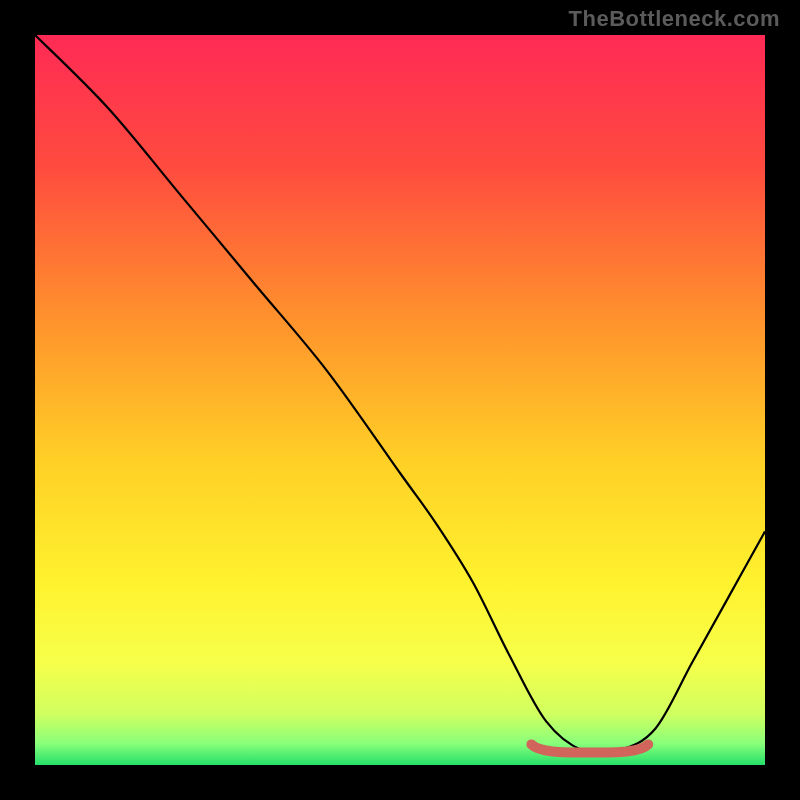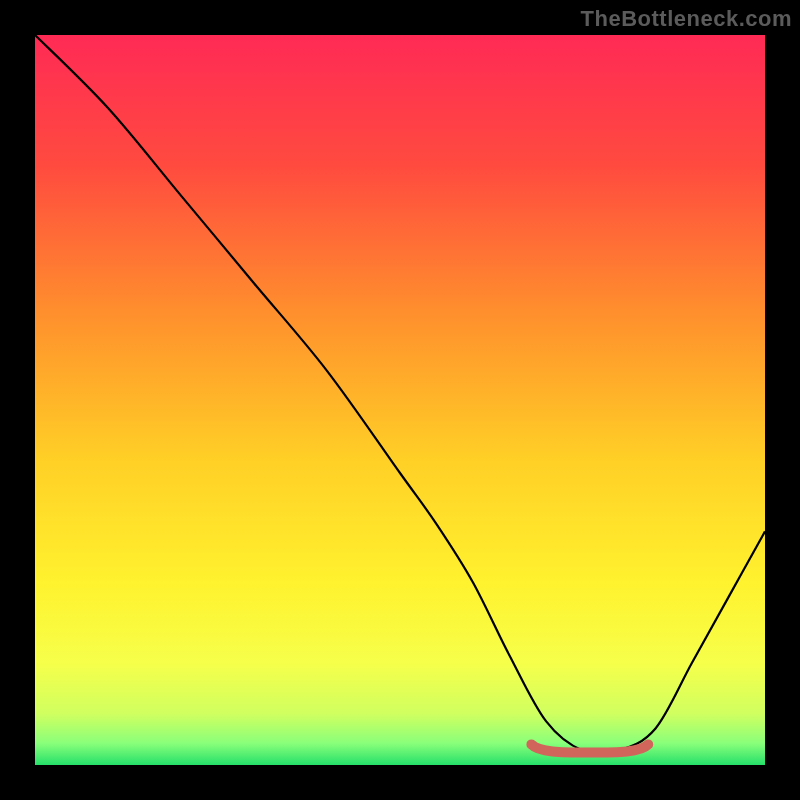--- a/index.html
+++ b/index.html
@@ -13,21 +13,21 @@
   }
   .container {
     position: relative;
     width: 800px;
     height: 800px;
     background: #000;
   }
   .watermark {
     position: absolute;
     top: 6px;
-    right: 8px;
+    right: 20px;
     color: #5b5b5b;
     font-size: 22px;
     font-weight: 600;
     letter-spacing: 0.5px;
     user-select: none;
   }
   .plot-area {
     position: absolute;
     left: 35px;
     top: 35px;

